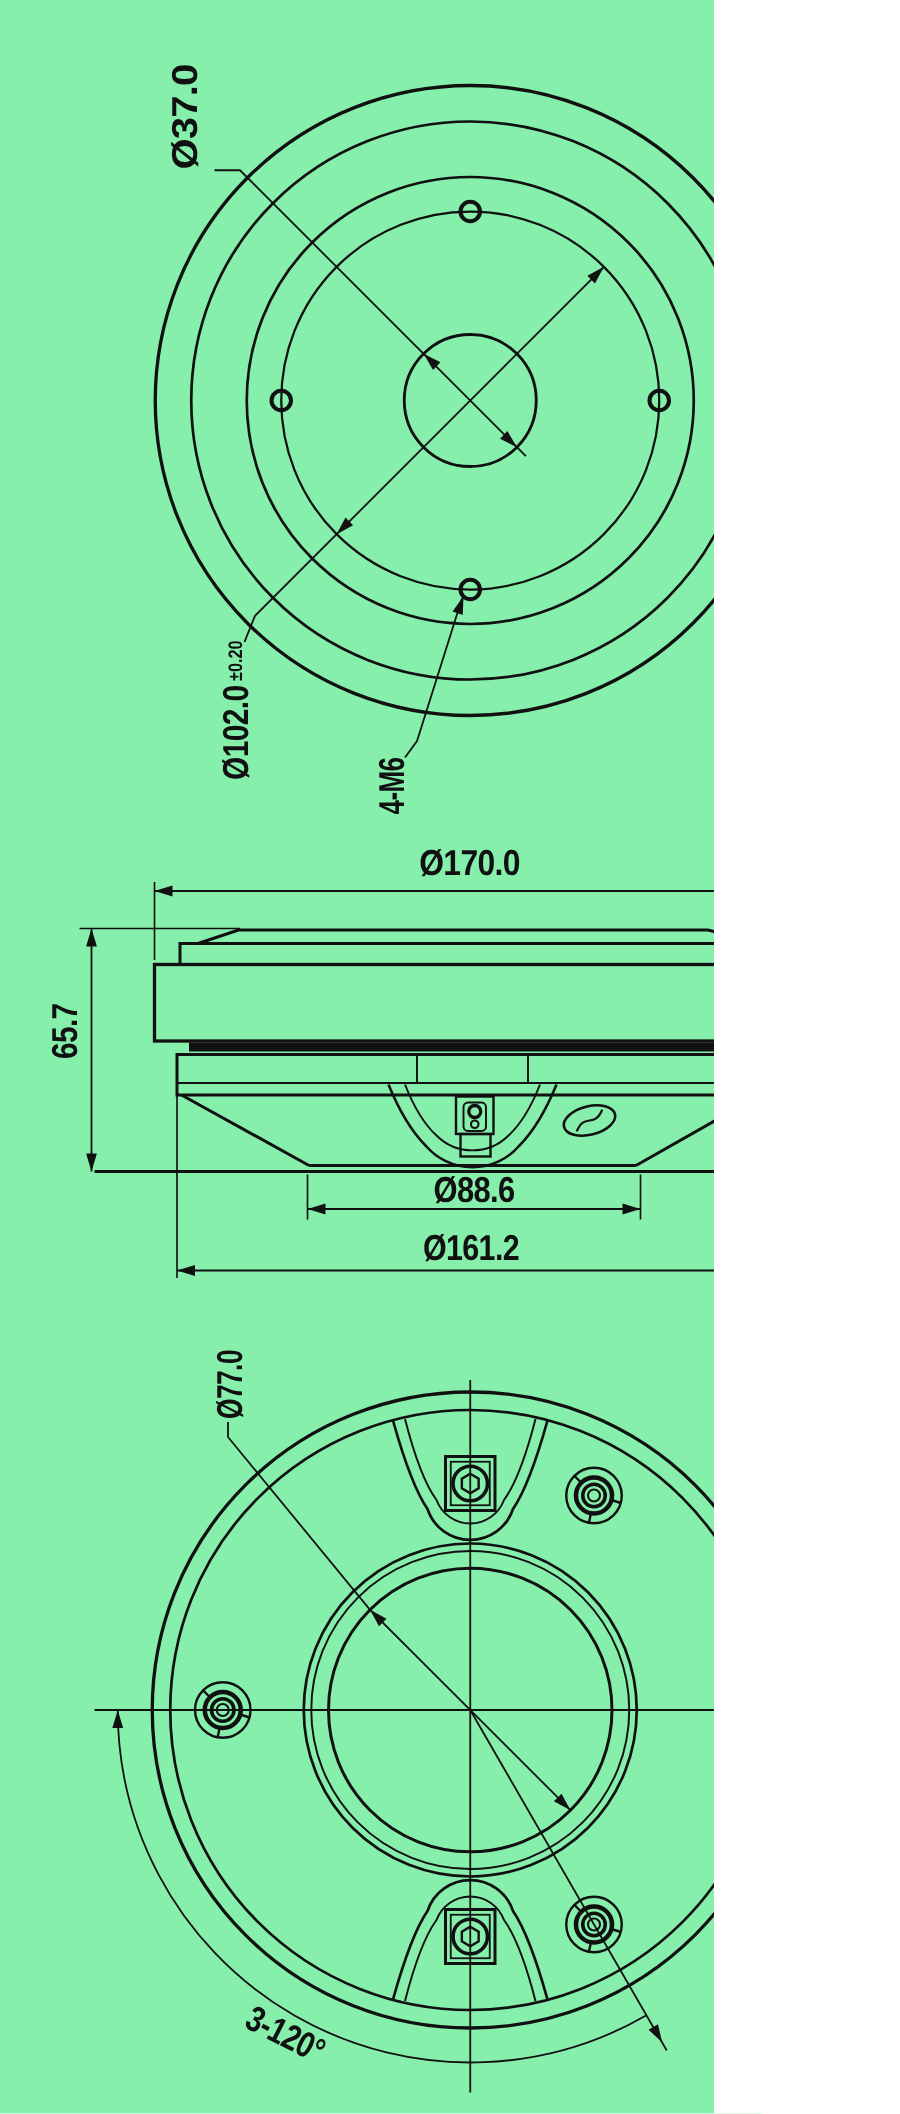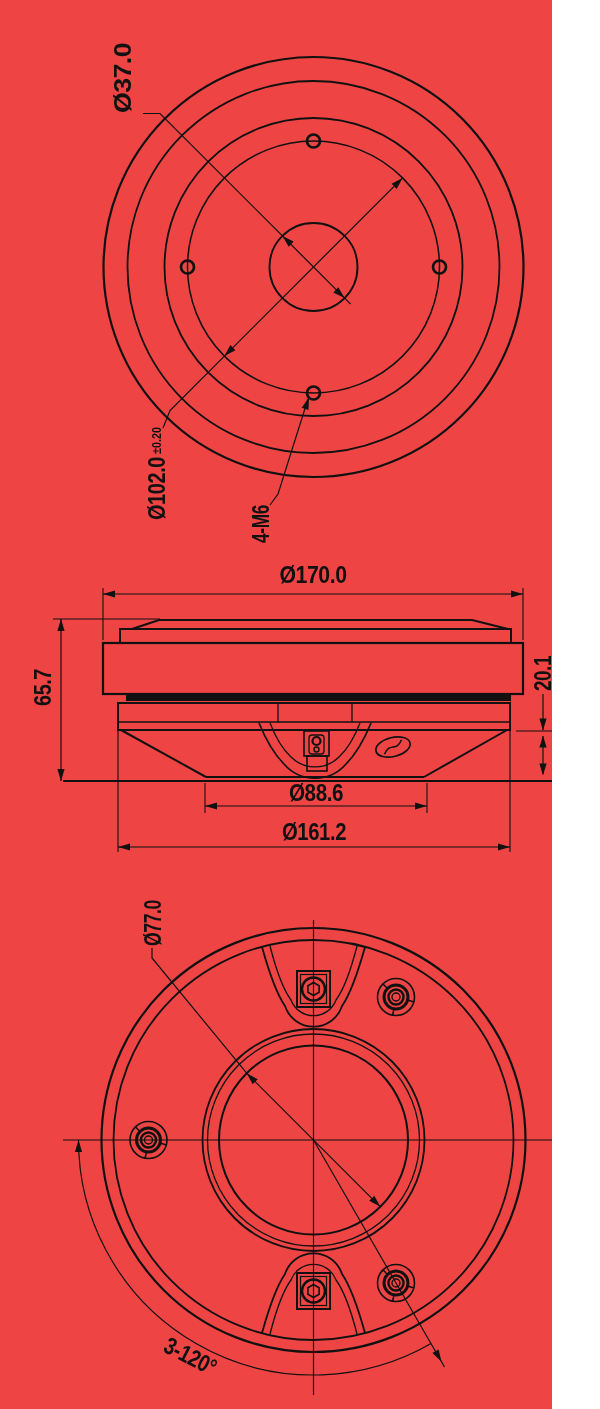--- a/index.html
+++ b/index.html
@@ -1,16 +1,16 @@
 <!DOCTYPE html>
 <html><head>
 <meta charset="utf-8">
 <style>
   html,body{margin:0;padding:0;background:#ffffff;}
-  .page{position:relative;width:552px;height:1409px;background:#ef4444;overflow:hidden;}
+  .page{position:relative;width:476px;height:1409px;background:#86efac;overflow:hidden;}
   svg{display:block;}
   .ol{stroke:#111;fill:none;}
   .dim{stroke:#111;fill:none;stroke-width:1.2;}
   .ext{stroke:#111;fill:none;stroke-width:1.1;}
   .cl{stroke:#111;fill:none;stroke-width:1.2;}
   .arr{fill:#111;stroke:none;}
   .dim-text{font:700 24px "Liberation Sans", sans-serif;fill:#111;letter-spacing:-0.5px;}
   .dim-text-sm{font:700 13px "Liberation Sans", sans-serif;fill:#111;}
 </style>
 </head>

